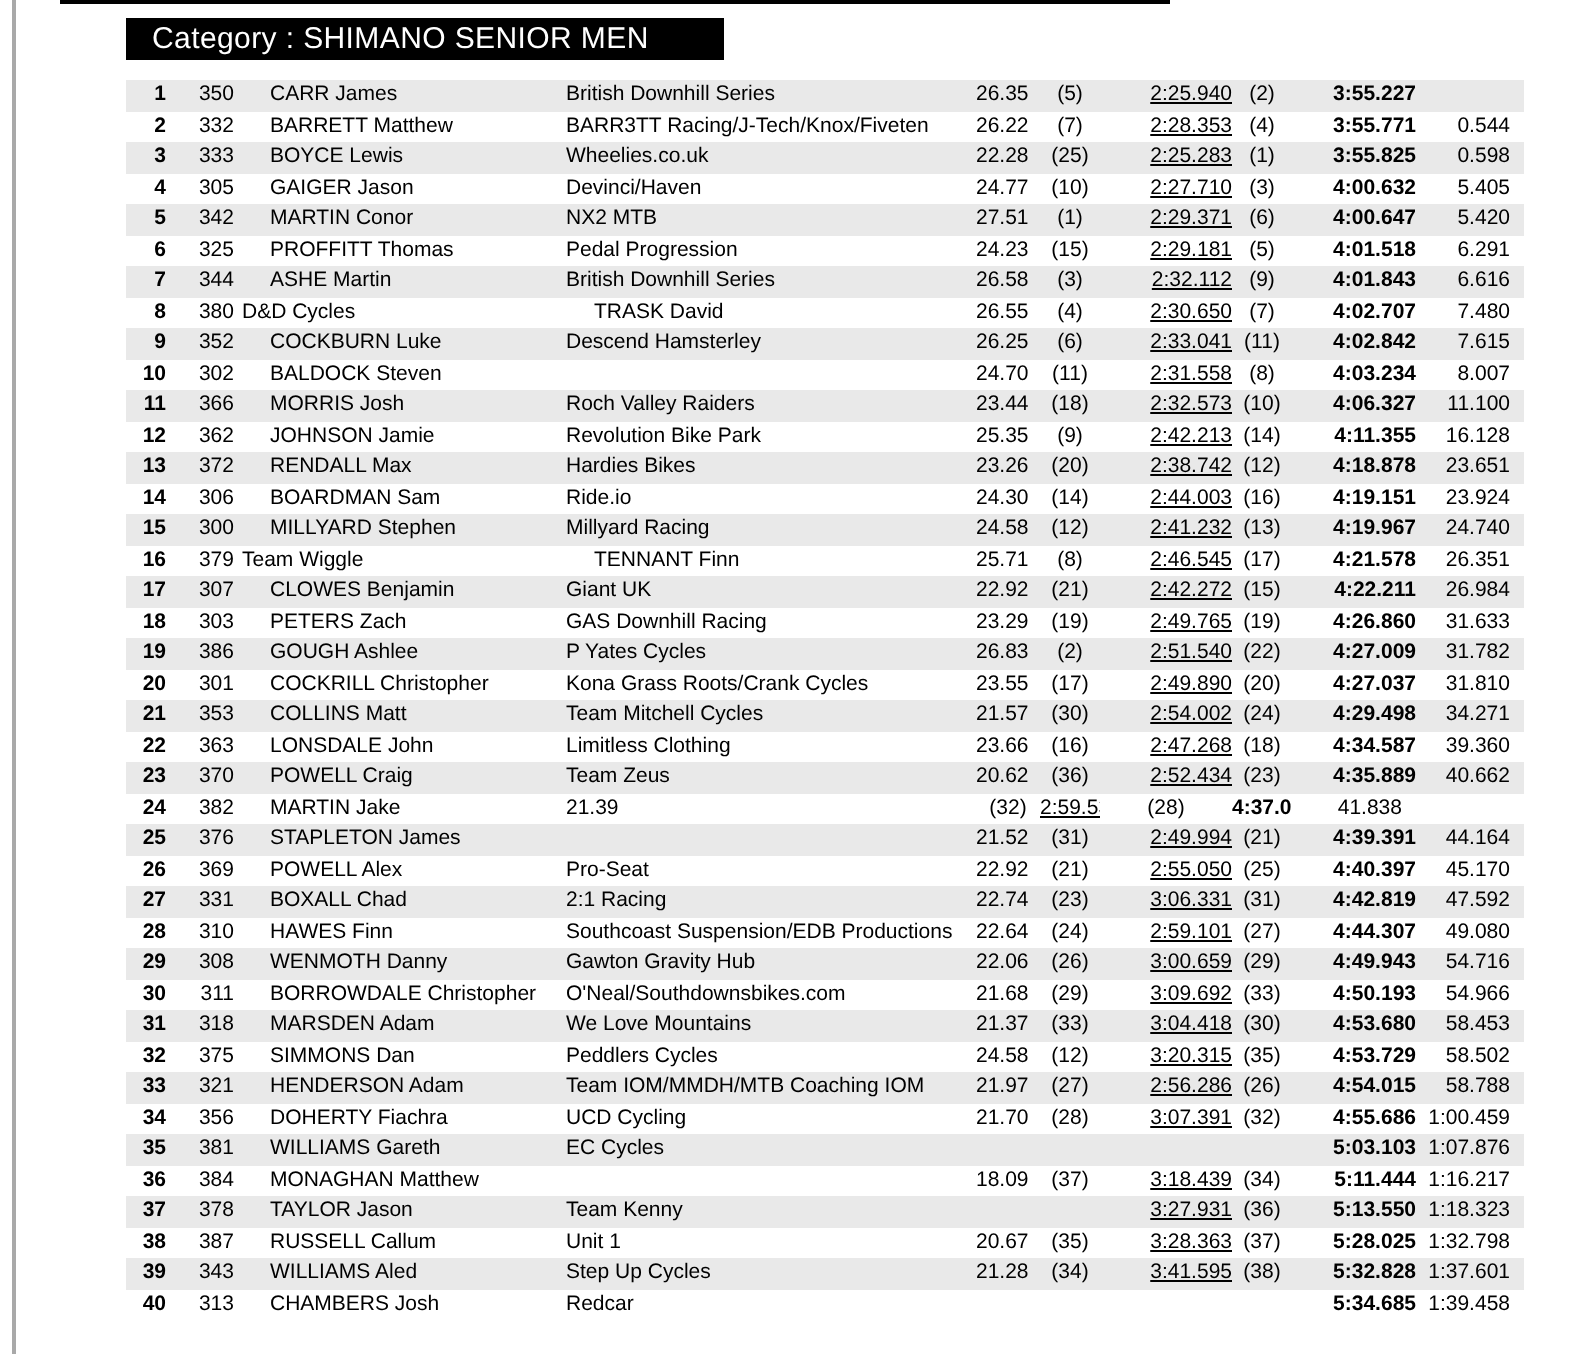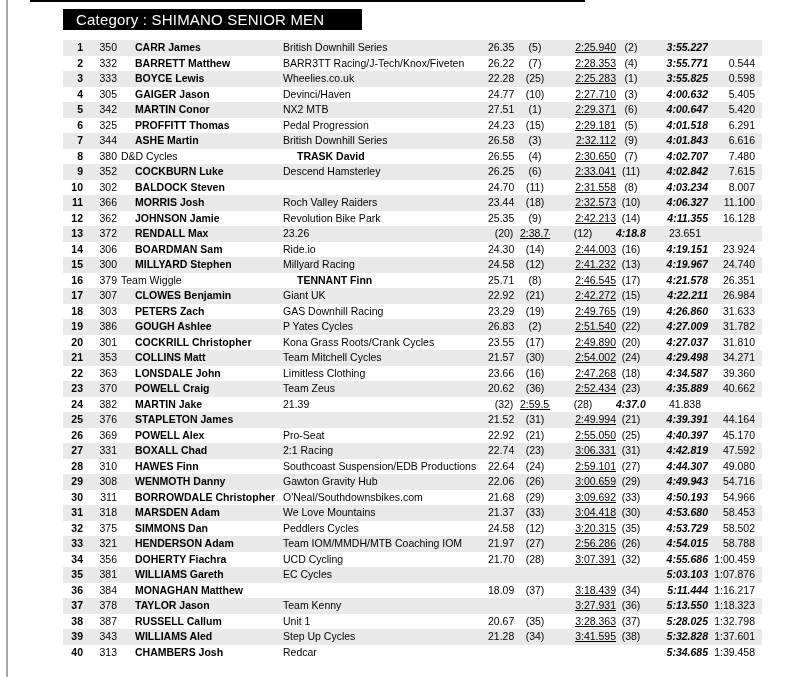--- a/index.html
+++ b/index.html
@@ -27,27 +27,27 @@
     display:grid;
     grid-template-columns:28px 30px 162px 205px 32px 30px 66px 30px 62px 54px;
     height:15.5px;line-height:15.5px;font-size:10.5px;
     white-space:nowrap;
   }
   .row.shaded{background:#e9e9e9;}
   .row.plain{background:#ffffff;}
   .cell{overflow:hidden;}
   .c-pos{text-align:right;padding-right:8px;font-weight:bold;box-sizing:border-box;}
   .c-bib{text-align:right;padding-right:4px;box-sizing:border-box;}
-  .c-name{padding-left:14px;font-weight:bold;box-sizing:border-box;}
+  .c-name{padding-left:14px;font-weight:normal;box-sizing:border-box;}
   .c-team{text-align:left;box-sizing:border-box;}
   .c-speed{text-align:left;box-sizing:border-box;}
   .c-srank{text-align:center;box-sizing:border-box;}
   .c-split{text-align:right;box-sizing:border-box;text-decoration:underline;}
   .c-prank{text-align:center;box-sizing:border-box;}
-  .c-final{text-align:right;font-weight:bold;box-sizing:border-box;font-style:italic;}
+  .c-final{text-align:right;font-weight:bold;box-sizing:border-box;}
   .c-gap{text-align:right;padding-right:7px;box-sizing:border-box;}
 </style>
 </head>
 <body>
 
 <div class="page-left-edge"></div>
 <div class="top-rule"></div>
 
 <div class="category-bar">
   <span>Category : SHIMANO SENIOR MEN</span>
@@ -207,20 +207,21 @@
     <span class="cell c-split">2:42.213</span>
     <span class="cell c-prank">(14)</span>
     <span class="cell c-final">4:11.355</span>
     <span class="cell c-gap">16.128</span>
   </div>
 
   <div class="row shaded">
     <span class="cell c-pos">13</span>
     <span class="cell c-bib">372</span>
     <span class="cell c-name">RENDALL Max</span>
+    <span class="cell c-team">Hardies Bikes</span>
     <span class="cell c-speed">23.26</span>
     <span class="cell c-srank">(20)</span>
     <span class="cell c-split">2:38.742</span>
     <span class="cell c-prank">(12)</span>
     <span class="cell c-final">4:18.878</span>
     <span class="cell c-gap">23.651</span>
   </div>
 
   <div class="row plain">
     <span class="cell c-pos">14</span>

